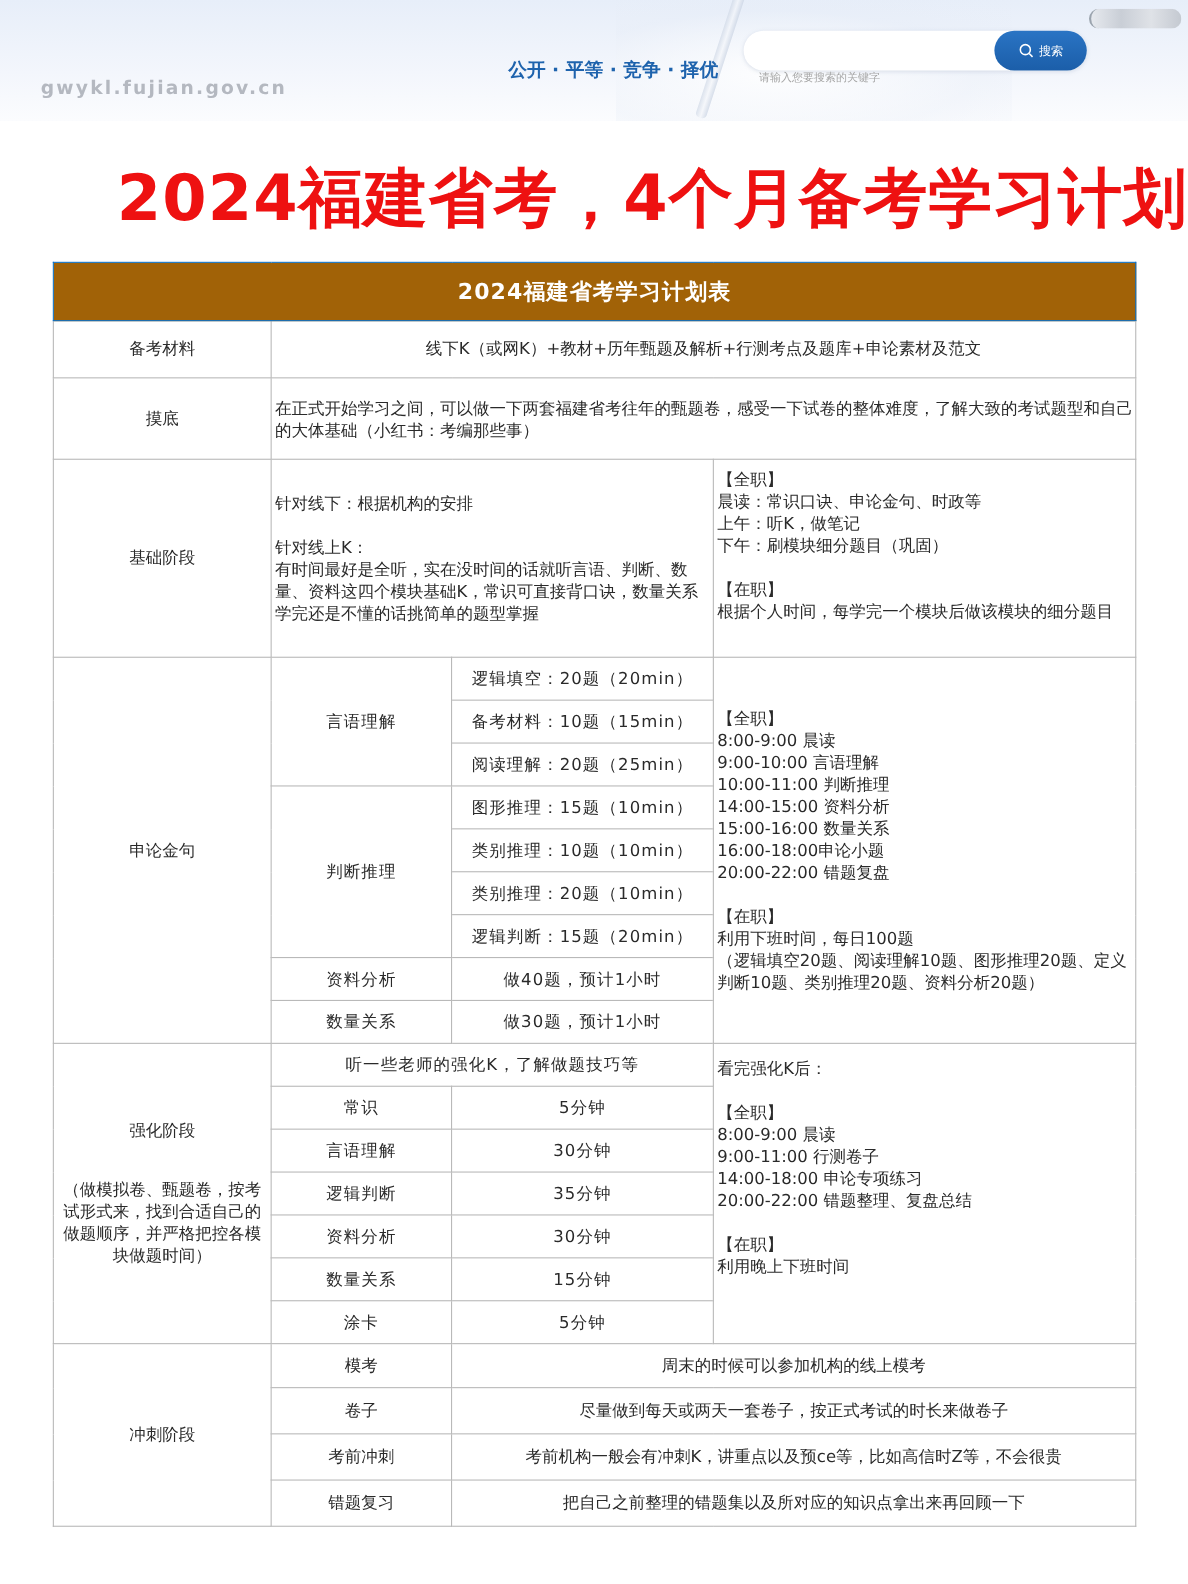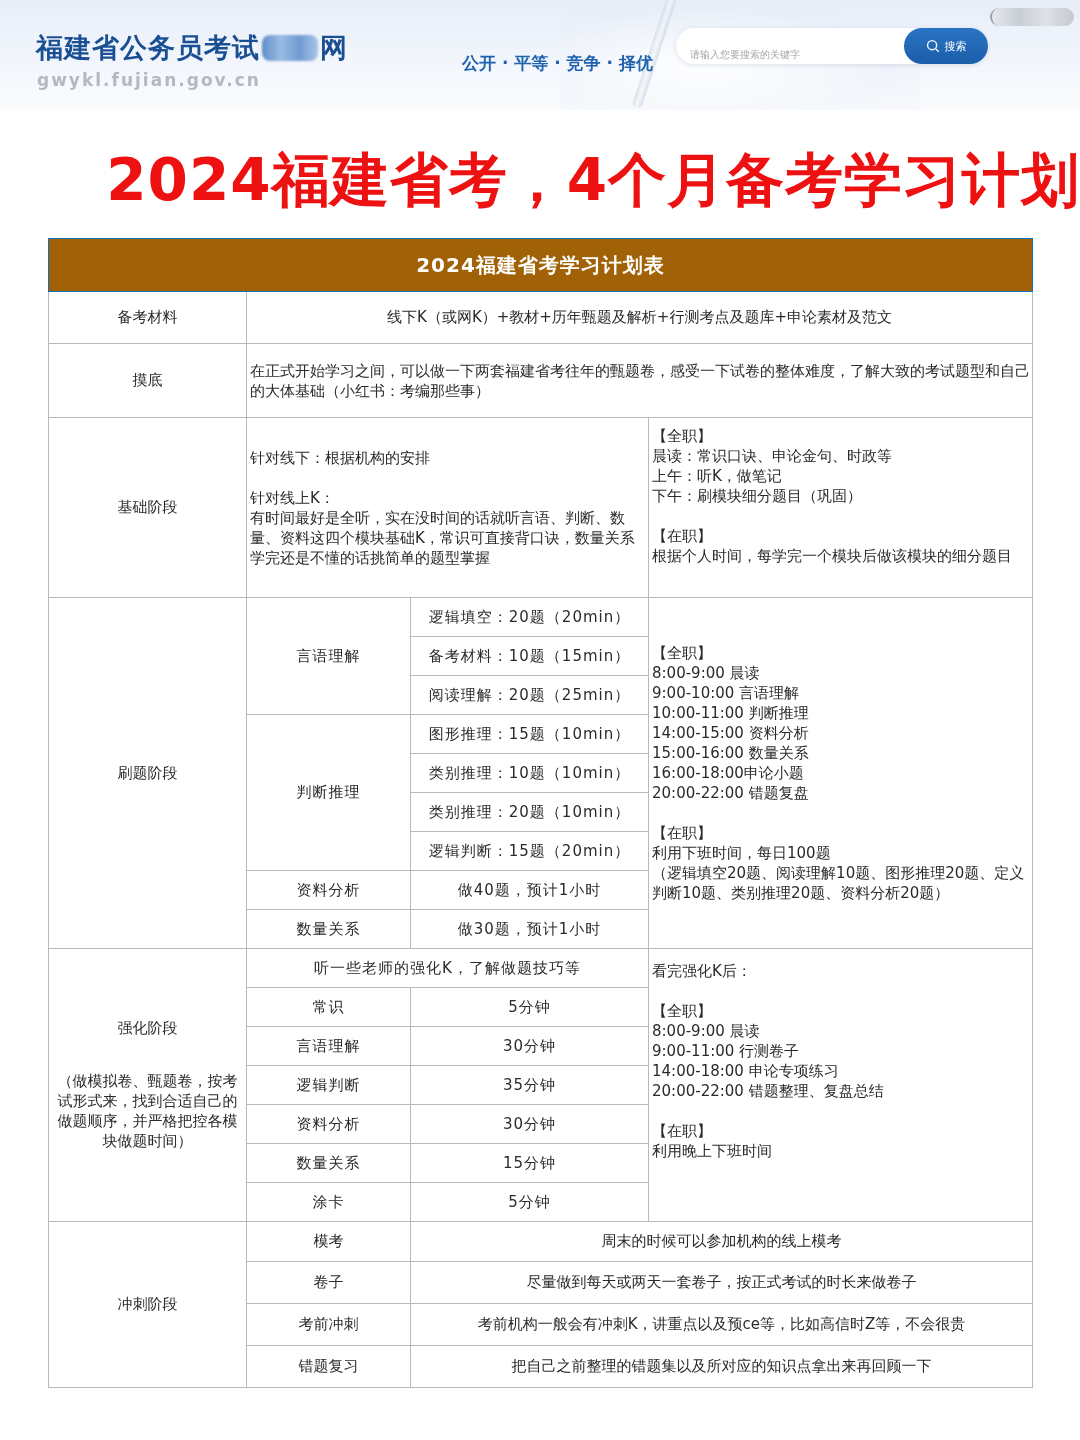--- a/index.html
+++ b/index.html
@@ -41,21 +41,21 @@
   .slogan {
     position: absolute; left: 462px; top: 52px;
     font-size: 17px; font-weight: bold; color: #1e63ad; white-space: nowrap;
   }
   .search-box {
     position: absolute; left: 676px; top: 28px; width: 312px; height: 36px;
     background: #fff; border-radius: 18px;
     box-shadow: 0 1px 4px rgba(120,140,170,0.25);
   }
   .search-input {
-    position: absolute; left: 14px; top: 0; width: 200px; height: 52px;
+    position: absolute; left: 14px; top: 17px; width: 200px; height: 52px;
     border: none; outline: none; background: transparent;
     font-size: 10px; color: #999; padding: 0;
     font-family: "DejaVu Sans", sans-serif;
   }
   .search-input::placeholder { color: #a5a5a5; }
   .search-btn {
     position: absolute; left: 228px; top: 0; width: 84px; height: 36px;
     background: linear-gradient(180deg, #2a74c4, #1b5ea9);
     border-radius: 18px; color: #fff; font-size: 11px;
     display: flex; align-items: center; justify-content: center; gap: 5px;
@@ -94,23 +94,20 @@
   .sub { height: 39px; }
   .tall { height: 40px; }
   .spacing { letter-spacing: 1px; }
 </style>
 </head>
 <body>
 
 <div class="header">
   <div class="header-deco"></div>
   <div class="pen"></div>
-  <div class="site-title">
-    <span>福建省公务员考试</span><span class="blur"></span><span>网</span>
-  </div>
   <div class="site-domain">gwykl.fujian.gov.cn</div>
   <div class="slogan">公开 · 平等 · 竞争 · 择优</div>
   <div class="search-box">
     <input class="search-input" type="text" placeholder="请输入您要搜索的关键字" style="">
     <div class="search-btn">
       <svg viewBox="0 0 16 16" fill="none" stroke="#fff" stroke-width="1.6">
         <circle cx="7" cy="7" r="5.2"></circle>
           <line x1="11" y1="11" x2="14.5" y2="14.5"></line>
       </svg>
       <span>搜索</span>
@@ -152,21 +149,21 @@
     <td class="lt pre">【全职】
 晨读：常识口诀、申论金句、时政等
 上午：听K，做笔记
 下午：刷模块细分题目（巩固）
 
 【在职】
 根据个人时间，每学完一个模块后做该模块的细分题目</td>
   </tr>
 
   <tr class="sub">
-    <td class="c" rowspan="9">刷题阶段</td>
+    <td class="c" rowspan="9">申论金句</td>
     <td class="c spacing" rowspan="3">言语理解</td>
     <td class="c spacing">逻辑填空：20题（20min）</td>
     <td class="l pre" rowspan="9" style="vertical-align:middle">【全职】
 8:00-9:00 晨读
 9:00-10:00 言语理解
 10:00-11:00 判断推理
 14:00-15:00 资料分析
 15:00-16:00 数量关系
 16:00-18:00申论小题
 20:00-22:00 错题复盘

